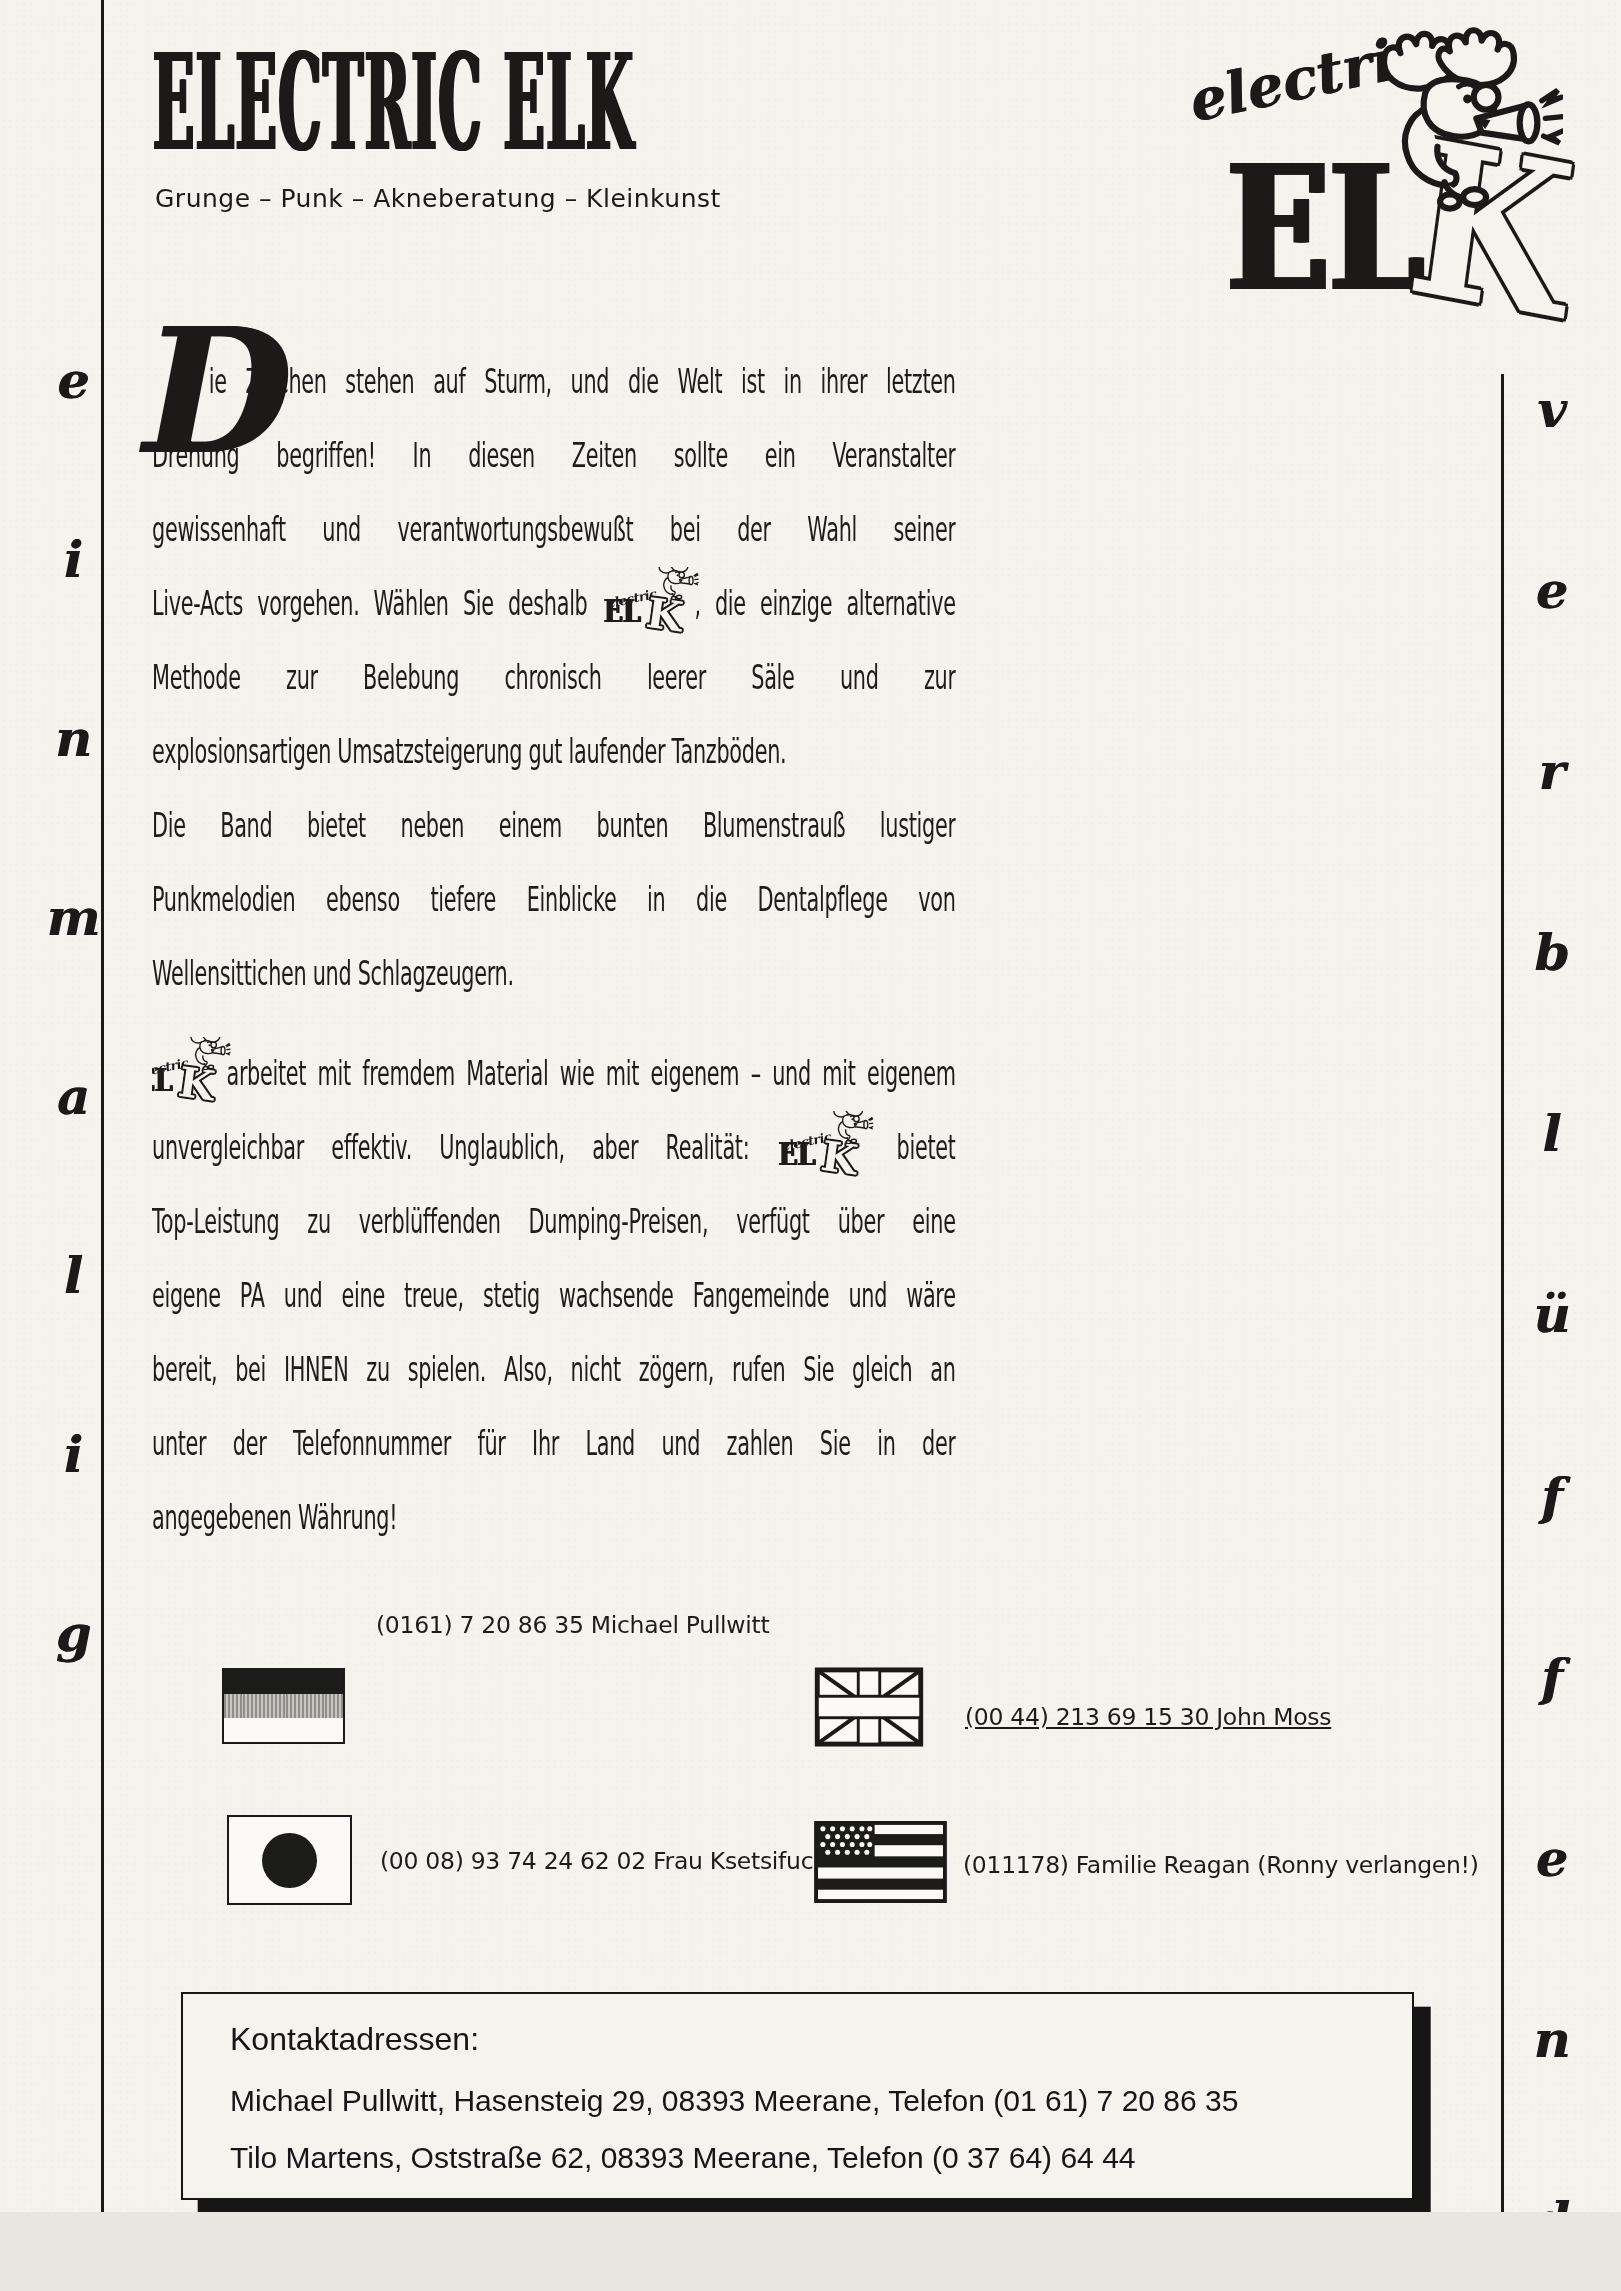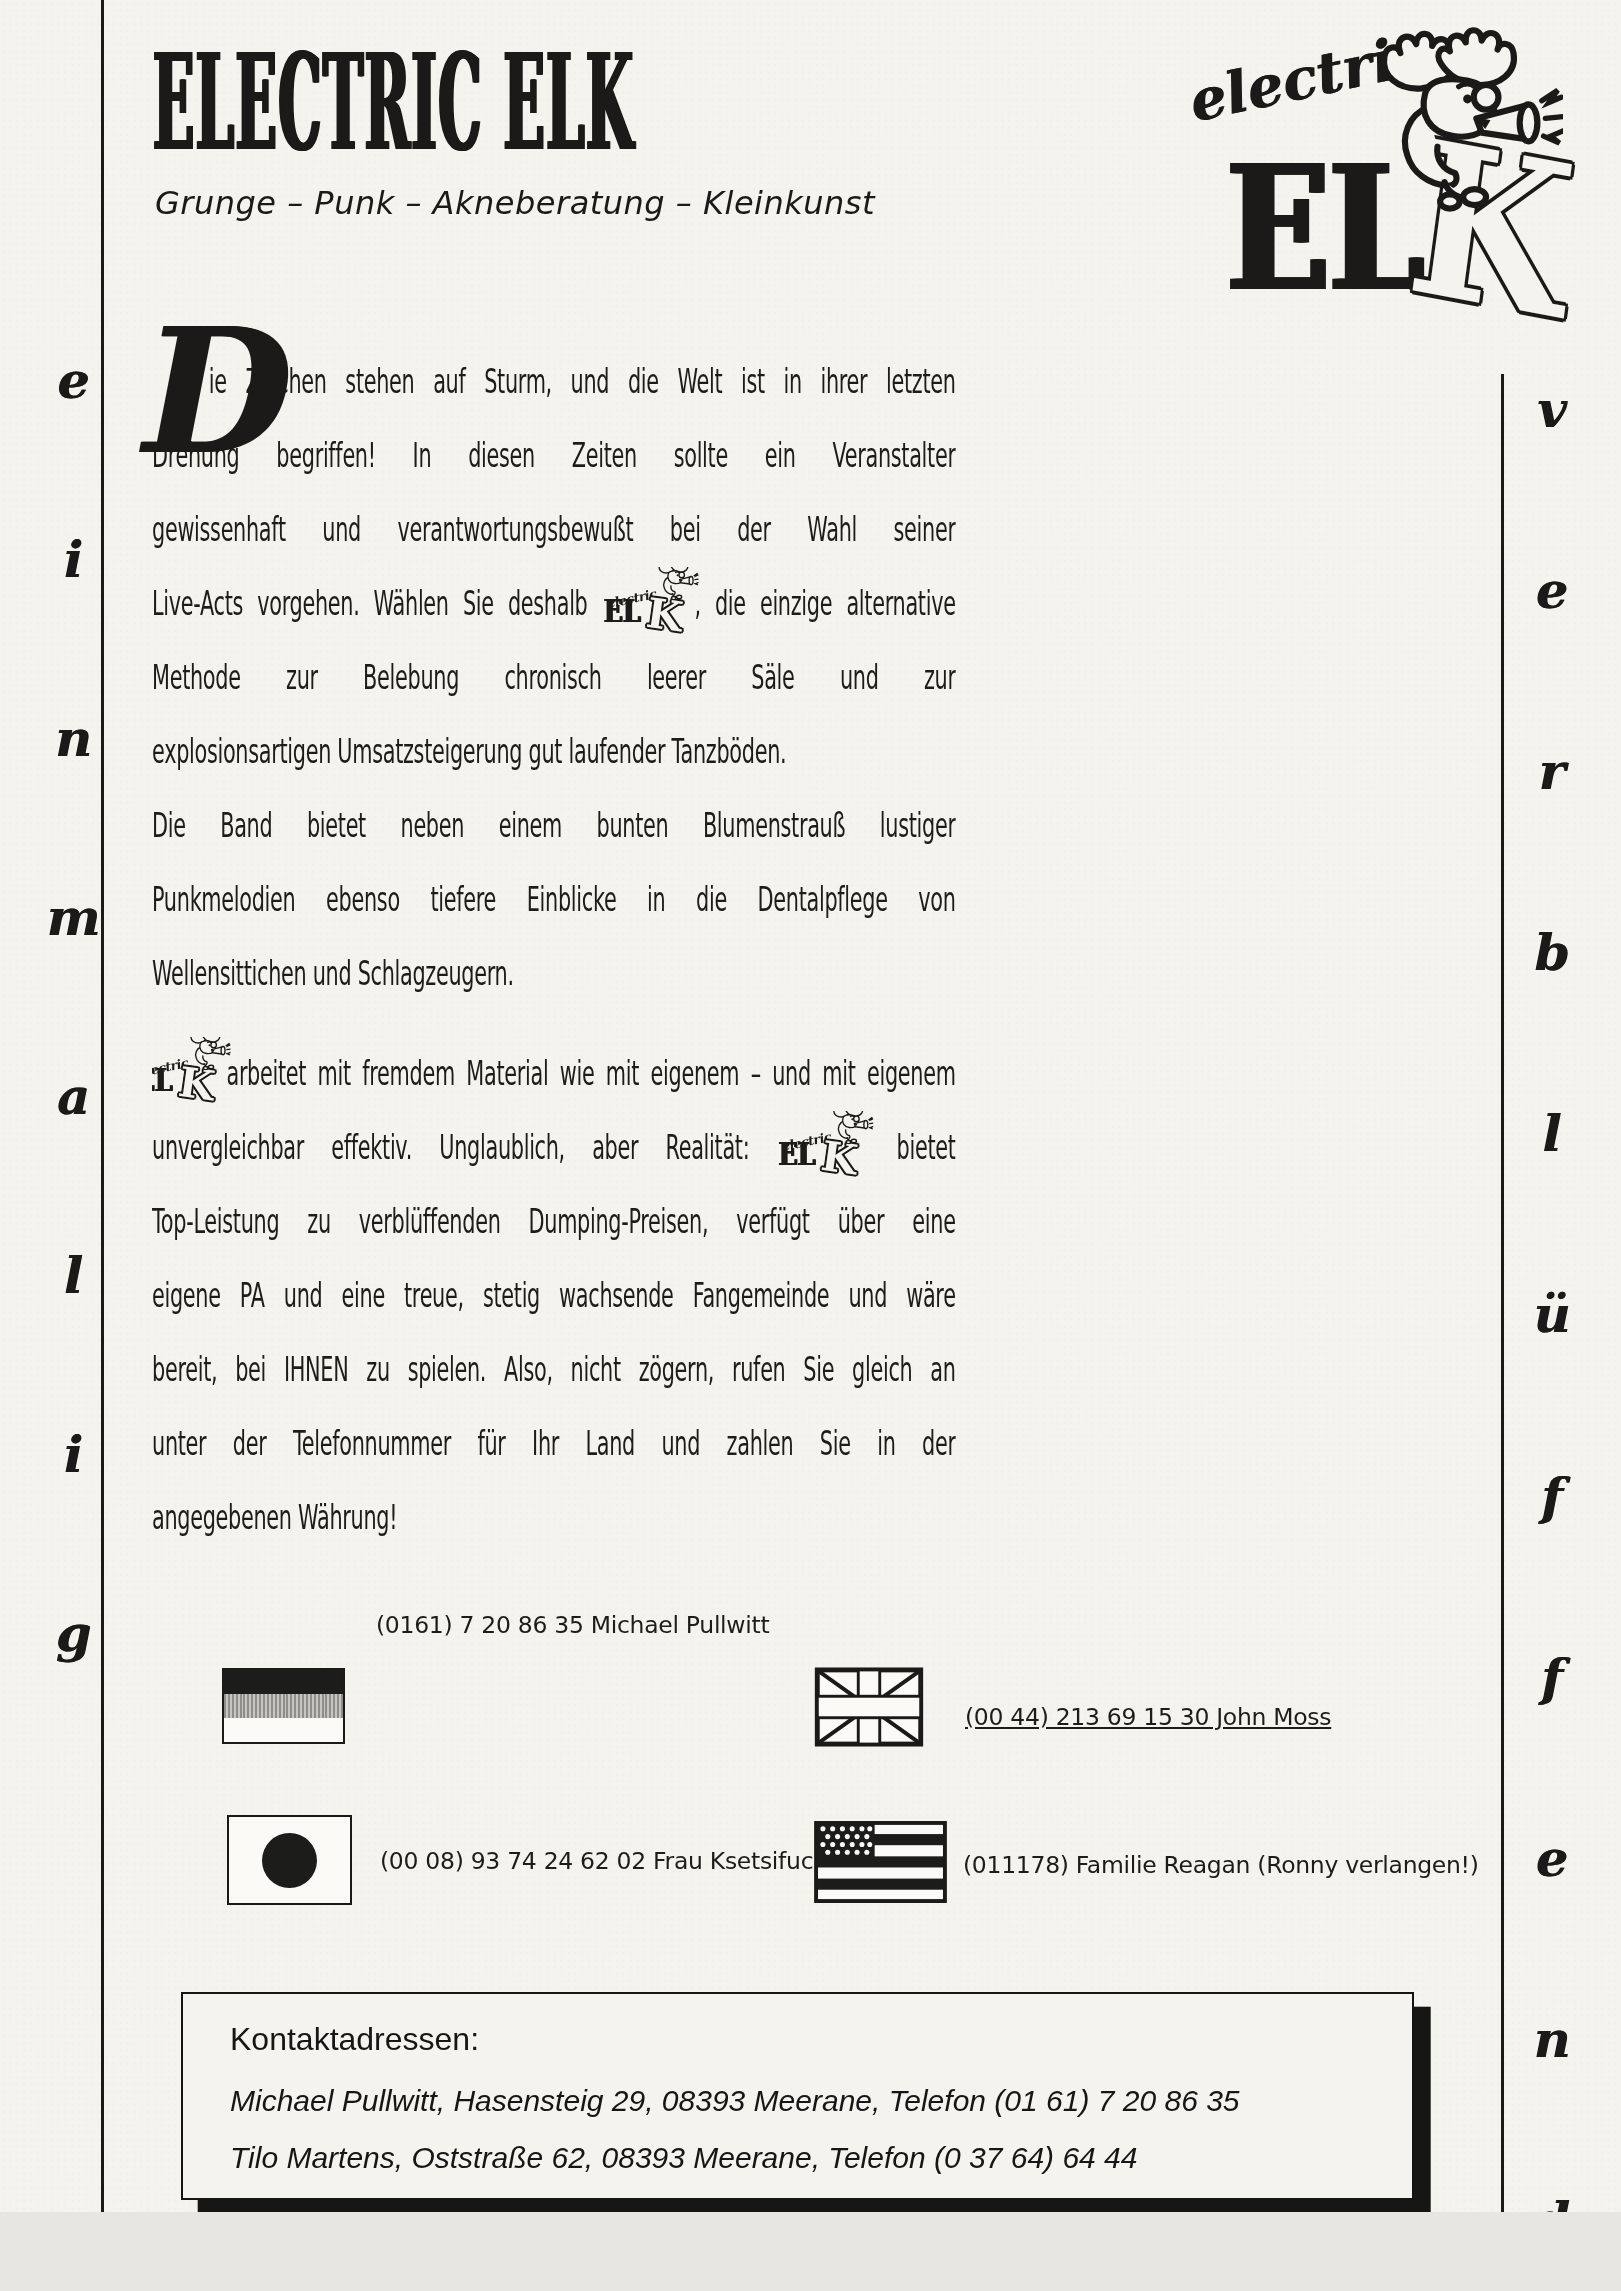--- a/index.html
+++ b/index.html
@@ -24,21 +24,21 @@
   
   .slab{font-family:"DejaVu Serif",serif;font-weight:bold;color:var(--ink);}
   .title{
     position:absolute;left:153px;top:37px;white-space:nowrap;
     font-size:132px;line-height:1;letter-spacing:3.9px;
     transform:scaleX(0.41);transform-origin:left top;
     text-shadow:2px 0 0 var(--ink),-2px 0 0 var(--ink),3.9px 0 0 var(--ink),-3.9px 0 0 var(--ink);
   }
   .subtitle{
     position:absolute;left:155px;top:184px;white-space:nowrap;
-    font-size:32px;letter-spacing:0.5px;font-style:italic;
+    font-size:25px;letter-spacing:0.5px;
   }
 
   
   .logo-big{position:absolute;left:1161px;top:17.6px;width:461px;height:314px;}
   .script{font-family:"DejaVu Serif",serif;font-style:italic;font-weight:bold;}
   .logo-script{
     position:absolute;left:21.6px;top:51px;font-size:57px;white-space:nowrap;
     transform:rotate(-12deg);transform-origin:left top;
     text-shadow:1px 0 0 var(--ink);
   }
@@ -121,21 +121,21 @@
   .txt-us{left:963px;top:1851px;}
 
   
   .contact-box{
     position:absolute;left:181px;top:1992px;width:1233px;height:208px;box-sizing:border-box;
     border:2.9px solid #141414;background:var(--paper);
     box-shadow:16.7px 14.7px 0 0 #161615;
     font-family:"Liberation Sans",sans-serif;color:#161616;
   }
   .contact-heading{position:absolute;left:47px;top:27.4px;font-size:32px;}
-  .contact-line{position:absolute;left:47px;font-size:30px;white-space:nowrap;font-style:italic;}
+  .contact-line{position:absolute;left:47px;font-size:30px;white-space:nowrap;}
   .contact-line.l1{top:90px;}
   .contact-line.l2{top:147px;}
 </style>
 </head>
 <body>
 
 <svg width="0" height="0" style="position:absolute" aria-hidden="true">
   <symbol id="elk-art" viewBox="0 0 250 215">
     <g fill="#f5f3ee" stroke="#1b1a18" stroke-width="7" stroke-linejoin="round" stroke-linecap="round">
       <path d="M90,74 C64,76 44,60 48,38 C50,26 63,24 66,34 C58,16 78,8 84,24 C84,8 104,8 102,26 C108,12 126,18 120,36 C128,28 138,38 130,50 C120,66 104,72 90,74 Z"></path>

